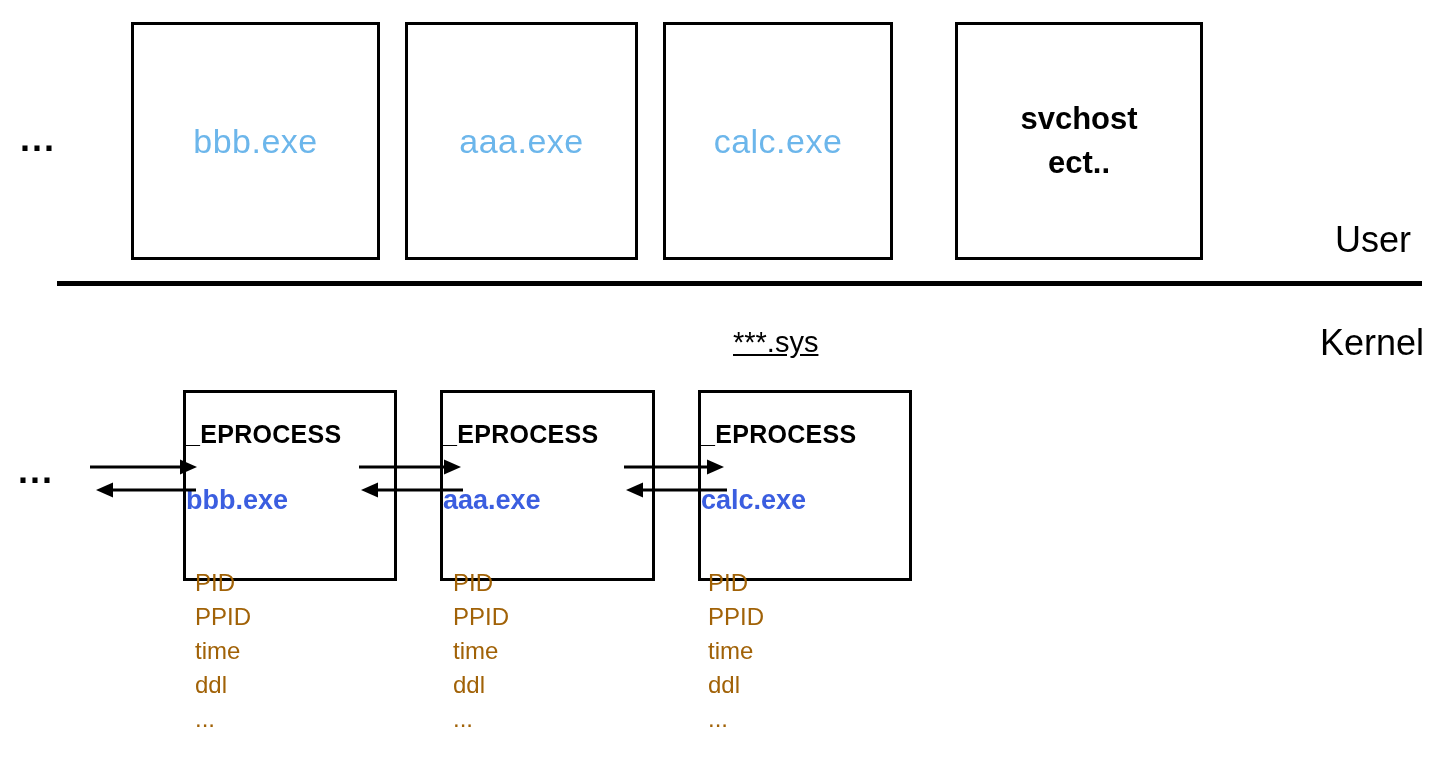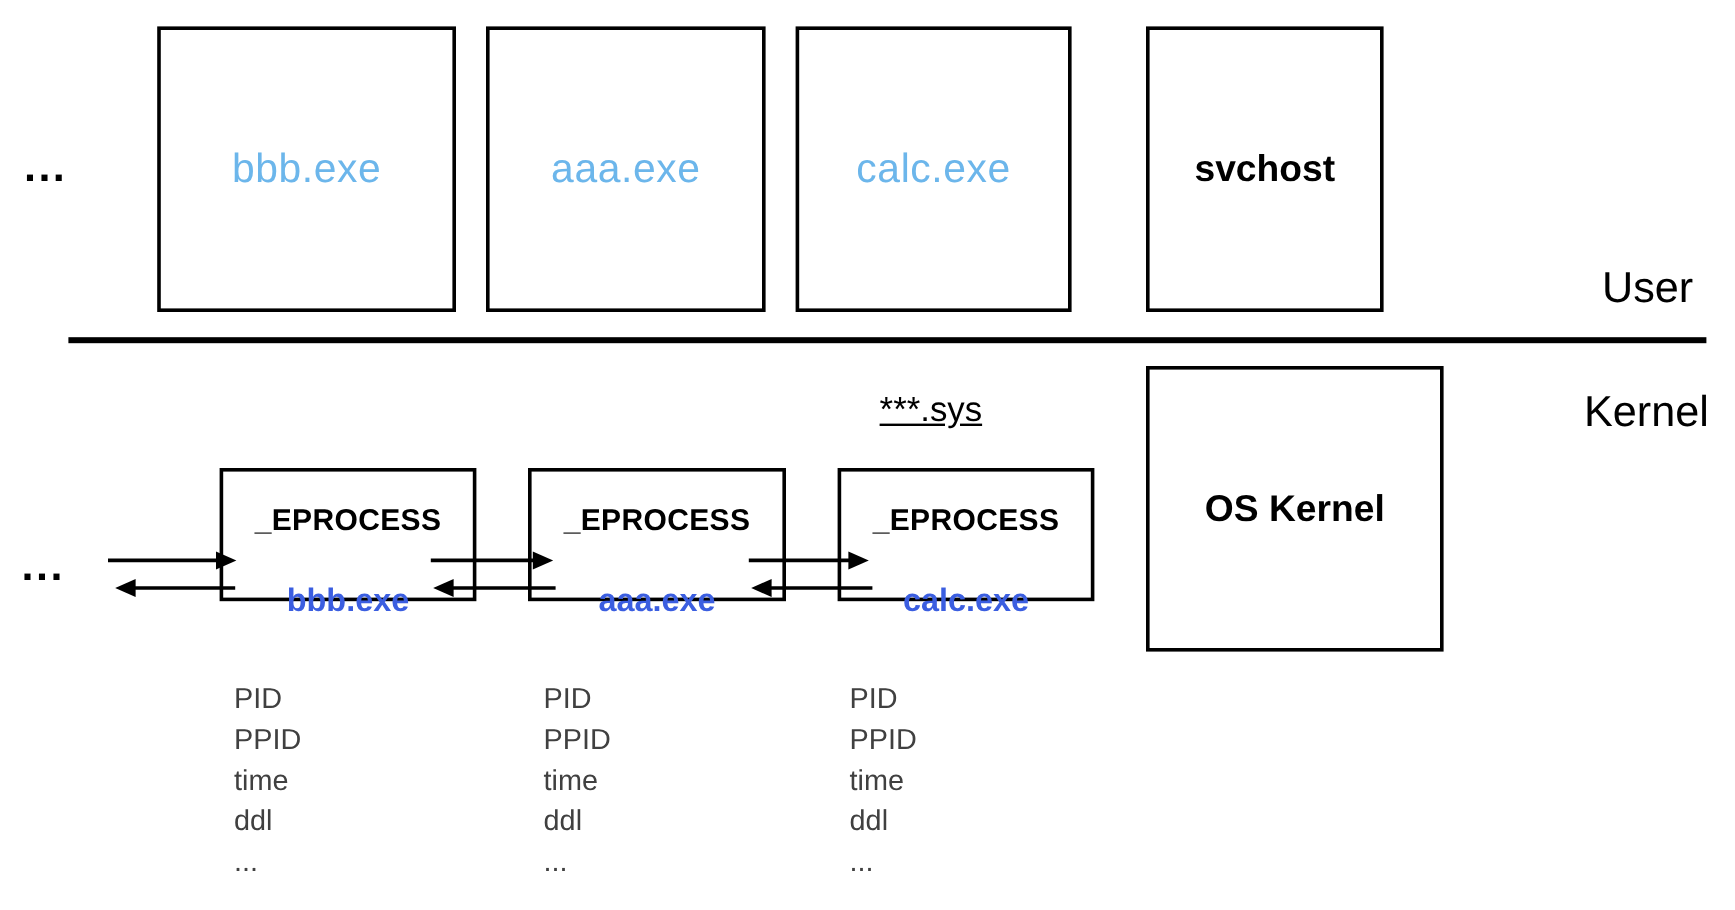--- a/index.html
+++ b/index.html
@@ -15,29 +15,29 @@
     font-size:34px;font-weight:500;letter-spacing:.5px;
     color:var(--color-process-name-user,#6CB6EB);
   }
   .svc-label{font-size:31px;font-weight:700;line-height:1.42;color:#000;}
   .oskernel-label{font-size:31px;font-weight:700;color:#000;}
   .region-label{position:absolute;font-size:36px;color:#000;}
   .divider{position:absolute;left:57px;top:281px;width:1365px;height:5px;background:#000;}
   .sys-label{position:absolute;left:733px;top:326px;font-size:29px;color:#000;text-decoration:underline;}
   .ellipsis{position:absolute;font-size:36px;font-weight:700;letter-spacing:2px;color:#000;}
   .ep-box{
-    position:absolute;top:390px;height:111px;border:3px solid #000;
-    box-sizing:border-box;background:#fff;padding-top:26px;text-align:center;
+    position:absolute;top:390px;height:191px;border:3px solid #000;
+    box-sizing:border-box;background:#fff;padding-top:26px;text-align:left;
   }
   .ep-title{font-size:25px;font-weight:700;line-height:30px;letter-spacing:.3px;}
   .ep-name{
     margin-top:36px;font-size:27px;font-weight:600;
     color:var(--color-process-name-kernel,#3B5EE0);
   }
-  .fields{position:absolute;top:566px;font-size:24px;line-height:34px;color:#404040;}
+  .fields{position:absolute;top:566px;font-size:24px;line-height:34px;color:#a16207;}
   .fields div{white-space:pre;}
   .arrows{position:absolute;left:0;top:0;width:1446px;height:758px;pointer-events:none;}
 </style>
 </head>
 <body>
 
 <div class="canvas">
 
   <div class="ellipsis" style="left:20px;top:118px;">...</div>
 
@@ -46,23 +46,24 @@
   </div>
 
   <div class="box" style="left:405px;top:22px;width:233px;height:238px;">
     <span class="uname">aaa.exe</span>
   </div>
 
   <div class="box" style="left:663px;top:22px;width:230px;height:238px;">
     <span class="uname">calc.exe</span>
   </div>
 
-  <div class="box" style="left:955px;top:22px;width:198px;height:238px;">
+  <div class="box" style="left:955px;top:22px;width:248px;height:238px;">
     <div class="svc-label">
       <div>svchost</div>
+      <div>ect..</div>
     </div>
   </div>
 
   <div class="region-label" style="left:1335px;top:219px;">User</div>
 
   <div class="divider"></div>
 
   <div class="region-label" style="left:1320px;top:322px;">Kernel</div>
 
   <div class="sys-label">***.sys</div>
@@ -77,23 +78,20 @@
   <div class="ep-box" style="left:440px;width:215px;">
     <div class="ep-title">_EPROCESS</div>
     <div class="ep-name">aaa.exe</div>
   </div>
 
   <div class="ep-box" style="left:698px;width:214px;">
     <div class="ep-title">_EPROCESS</div>
     <div class="ep-name">calc.exe</div>
   </div>
 
-  <div class="box" style="left:955px;top:305px;width:248px;height:238px;">
-    <span class="oskernel-label">OS Kernel</span>
-  </div>
 
   <div class="fields" style="left:195px;">
     <div>PID</div>
     <div>PPID</div>
     <div>time</div>
     <div>ddl</div>
     <div>...</div>
   </div>
 
   <div class="fields" style="left:453px;">

